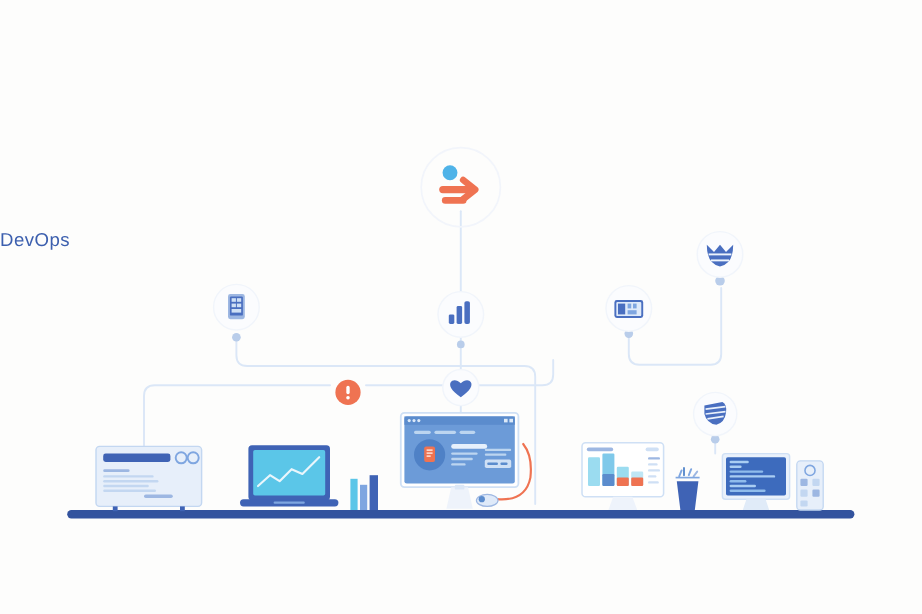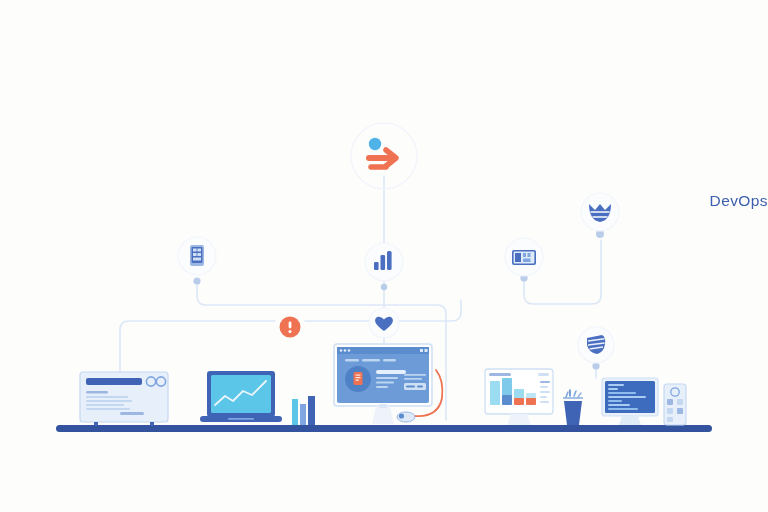--- a/index.html
+++ b/index.html
@@ -8,21 +8,21 @@
     background:#fdfdfc;
     font-family:"Liberation Sans", sans-serif;
     overflow:hidden;
     position:relative;
   }
   #scene{position:absolute;inset:0;width:768px;height:512px;}
   .title{
     position:absolute;
     left:0;right:0;
     top:192px;
-    text-align:right;
+    text-align:left;
     font-family:"Liberation Sans", sans-serif;
     font-size:15.5px;
     letter-spacing:.4px;
     color:#3c5fae;
     font-weight:400;
   }
 </style>
 </head>
 <body>
 

